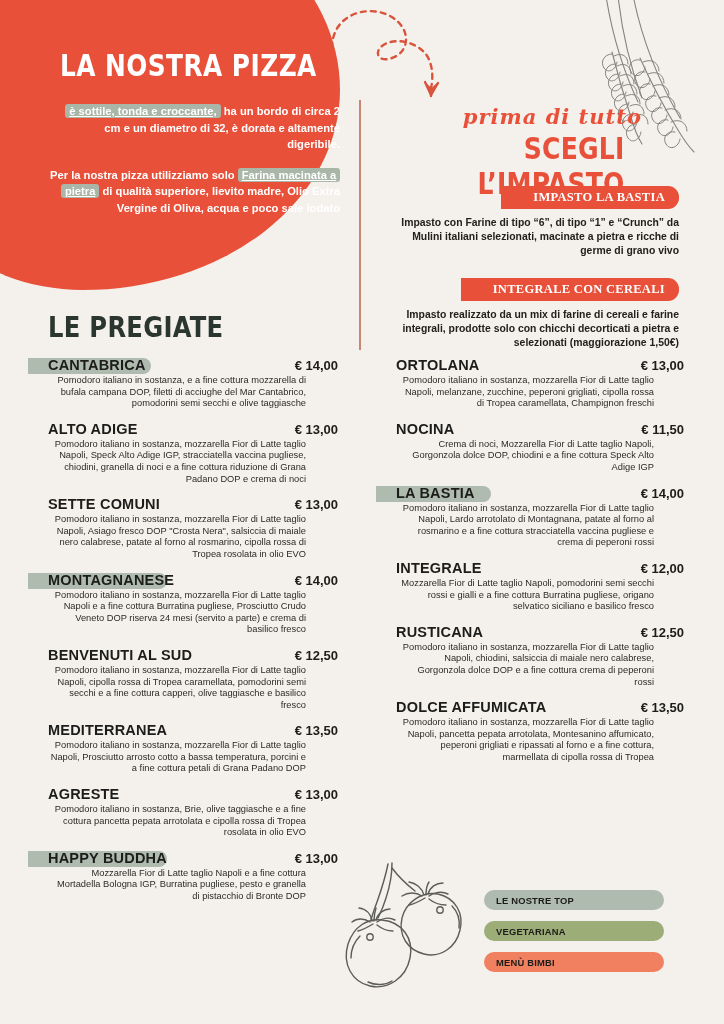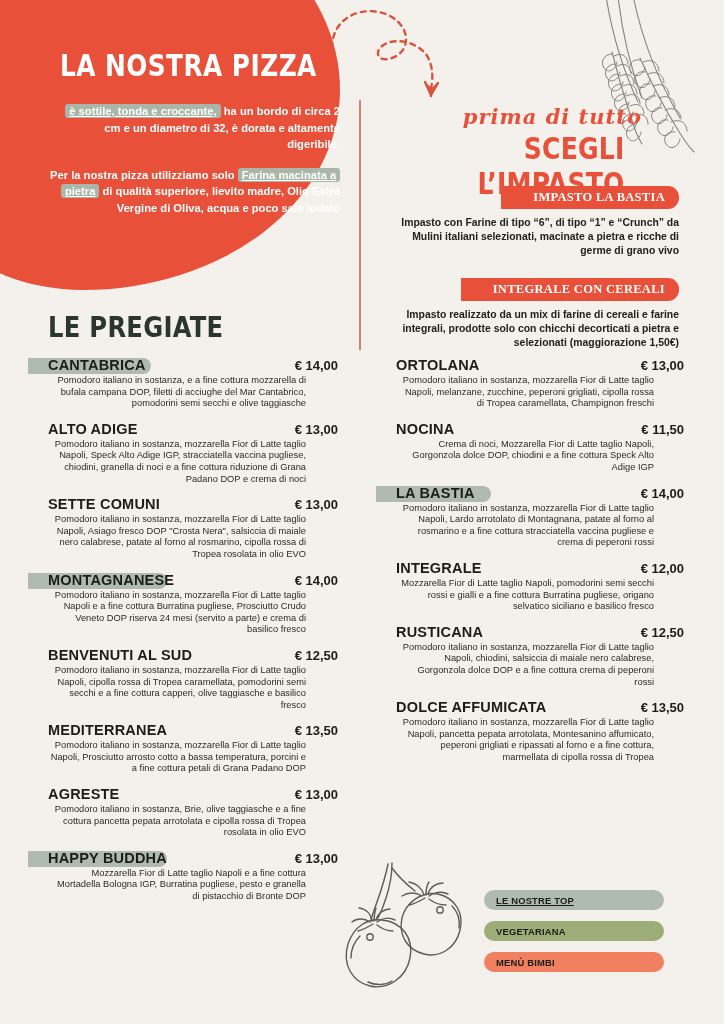--- a/index.html
+++ b/index.html
@@ -477,18 +477,18 @@
       <path d="M46 62 C48 55, 54 51, 60 51"></path>
       <path d="M47 64 C52 60, 59 59, 65 62"></path>
       <path d="M44 63 C44 57, 45 53, 46 50"></path>
       <path d="M43 66 C38 69, 33 72, 28 73"></path>
       <path d="M47 67 C52 71, 58 73, 63 73"></path>
       <circle cx="40" cy="79" r="3.2"></circle>
     </g>
   </svg>
 
   <div class="legend" id="legend">
-      <div class="legend-item" style="background: rgb(175, 187, 174); text-decoration: underline;">LE NOSTRE TOP</div>
+      <div class="legend-item" style="background: rgb(175, 187, 174);">LE NOSTRE TOP</div>
       <div class="legend-item" style="background: rgb(156, 173, 119);">VEGETARIANA</div>
       <div class="legend-item" style="background: rgb(240, 128, 96);">MENÙ BIMBI</div>
     </div>
 
 </div>
 
 </body></html>

